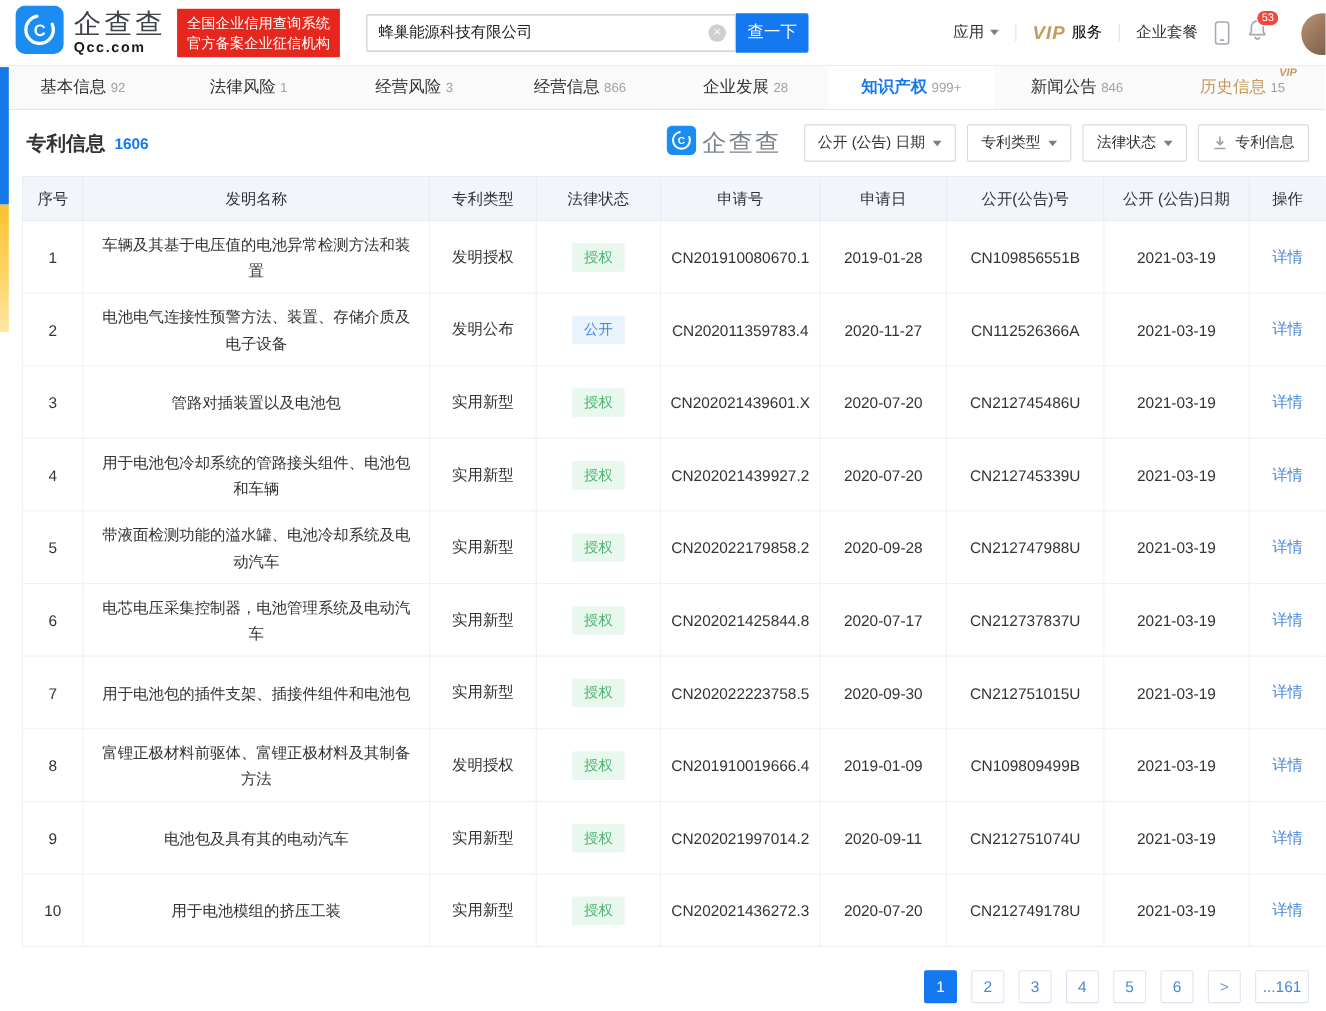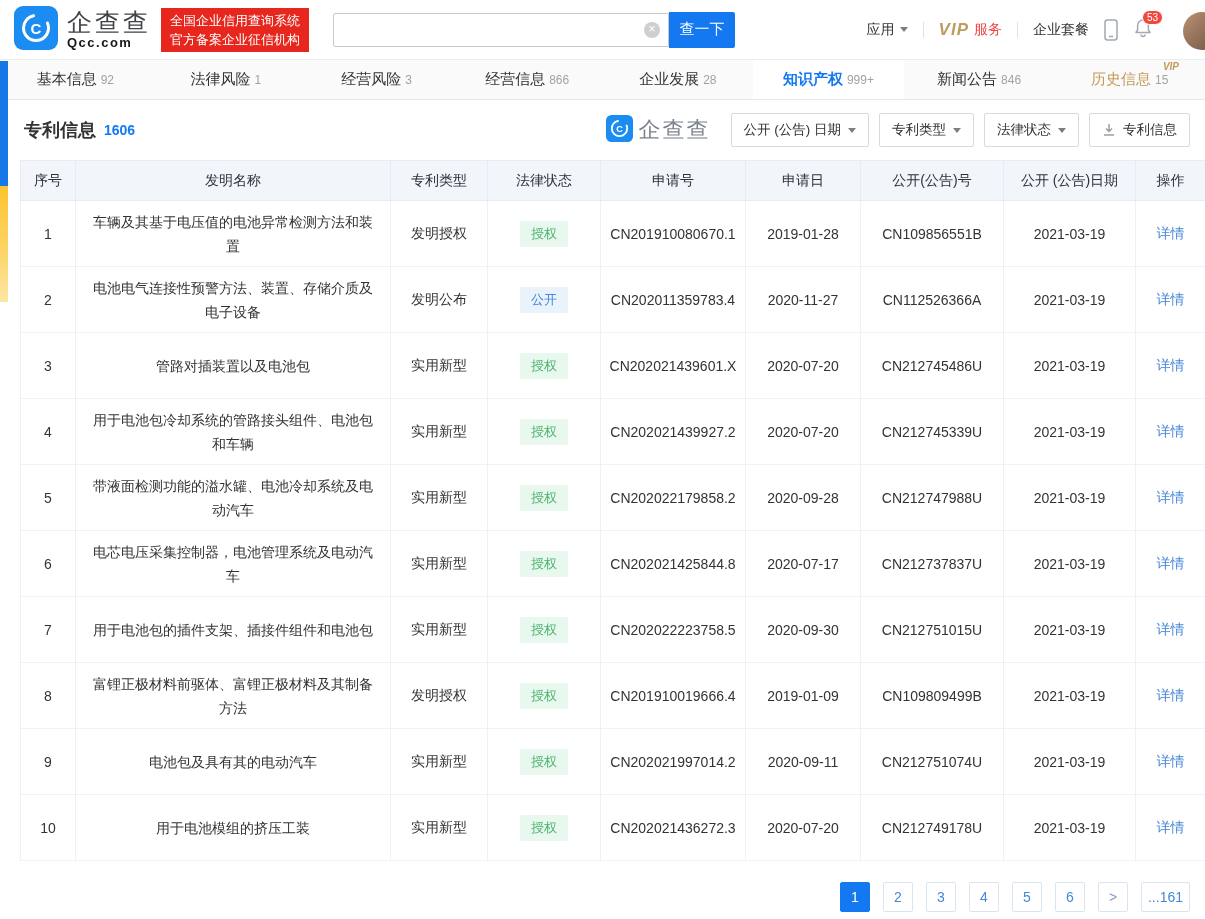--- a/index.html
+++ b/index.html
@@ -22,21 +22,21 @@
   .clear-icon { position:absolute; right:8px; width:16px; height:16px; border-radius:50%;
     background:#cfcfcf; color:#fff; font-size:12px; line-height:15px; text-align:center; cursor:pointer; }
   .search-btn { height:36px; width:66px; background:#1478f0; color:#fff; border:0;
     font-size:15px; cursor:pointer; font-family:inherit; border-radius:0 2px 2px 0; }
   .topnav { margin-left:auto; display:flex; align-items:center; gap:15px; padding-right:52px; }
   .nav-item { font-size:14px; color:#333; cursor:pointer; display:flex; align-items:center; gap:5px; white-space:nowrap; }
   .caret { width:0; height:0; border-left:4px solid transparent; border-right:4px solid transparent;
     border-top:5px solid #7a7f86; display:inline-block; }
   .nav-divider { width:1px; height:16px; background:#e2e2e2; }
   .vip-brand { font-style:italic; font-weight:bold; font-size:17px; color:#bf9b5e; letter-spacing:1px; }
-  .vip-word { font-size:14px; color:#ef4444; }
+  .vip-word { font-size:14px; color:#000000; }
   .bell-wrap { position:relative; cursor:pointer; }
   .bell-badge { position:absolute; top:-8px; left:9px; background:#f0483e; color:#fff;
     font-size:10px; height:15px; line-height:14px; padding:0 4px; border-radius:8px; border:1px solid #fff; }
   .avatar { position:absolute; right:-16px; top:12px; width:38px; height:38px; border-radius:50%;
     background:linear-gradient(135deg,#b99274,#6e5340); cursor:pointer; }
 
   
   .tabbar { height:40px; display:flex; background:#fafafa; border-bottom:1px solid #e7e7e7; }
   .tab { flex:1; display:flex; align-items:center; justify-content:center; gap:4px;
     font-size:15px; color:#333; cursor:pointer; position:relative; }
@@ -103,20 +103,21 @@
       <span class="logo-text">
         <span class="brand" style="display:block">企查查</span>
         <span class="domain" style="display:block">Qcc.com</span>
       </span>
     </div>
     <div class="gov-badge">
       <div>全国企业信用查询系统</div>
       <div>官方备案企业征信机构</div>
     </div>
     <div class="searchbox">
+      <input value="蜂巢能源科技有限公司" style="">
       <span class="clear-icon">×</span>
     </div>
     <button class="search-btn">查一下</button>
     <nav class="topnav">
       <span class="nav-item">
         <span>应用</span>
         <i class="caret"></i>
       </span>
       <span class="nav-divider"></span>
       <span class="nav-item">

